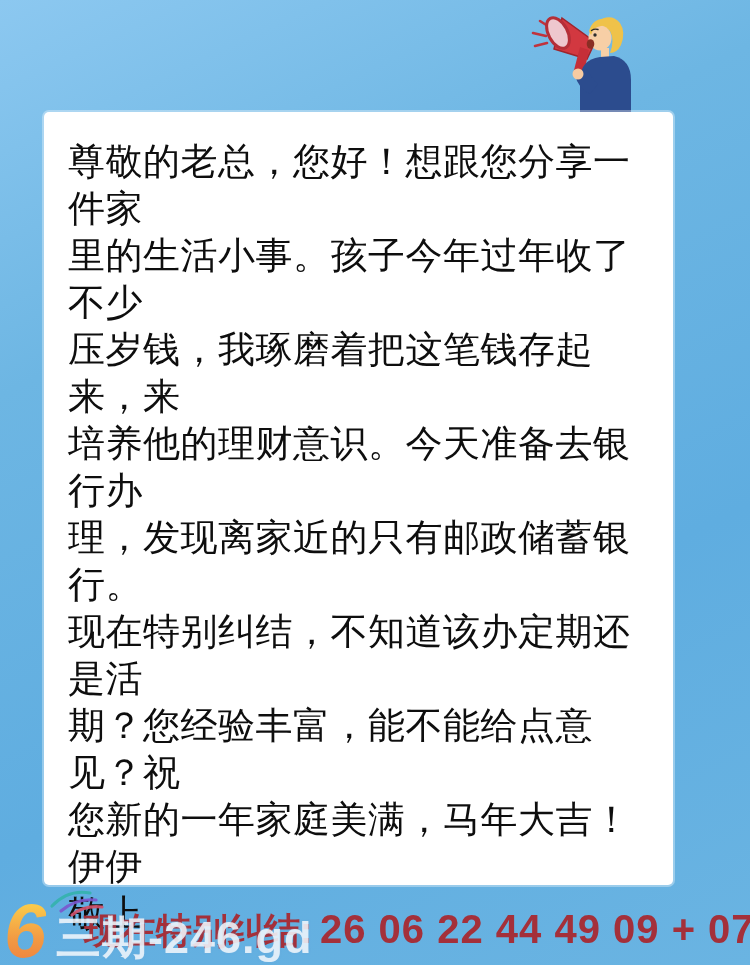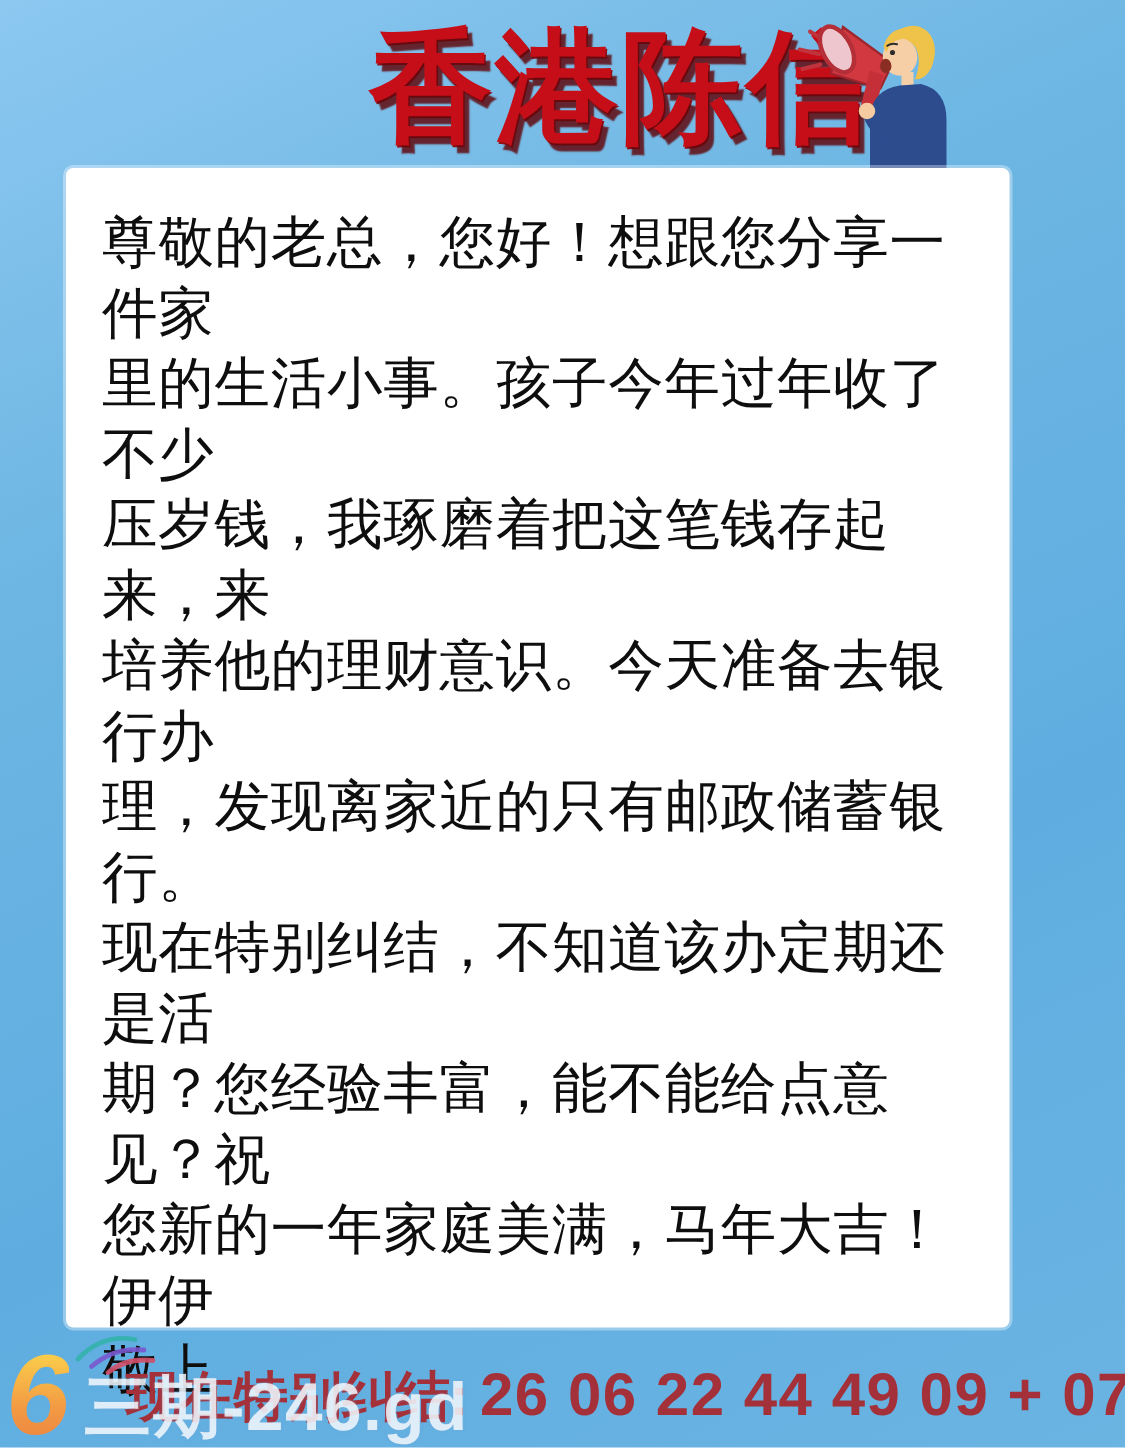--- a/index.html
+++ b/index.html
@@ -56,21 +56,20 @@
     color:rgba(255,255,255,0.78);
     text-shadow:0 0 2px rgba(120,170,220,0.5);
     white-space:nowrap;
   }
 </style>
 </head>
 <body>
 
 <div class="stage">
 
-  <h1 class="title">香港陈信</h1>
 
   <svg class="mascot" viewBox="0 0 232 118" xmlns="http://www.w3.org/2000/svg">
 
     <g stroke="#c0333c" stroke-width="2.6" stroke-linecap="round">
       <path d="M22,21 L33,28" fill="none"></path>
       <path d="M15,33 L28,36" fill="none"></path>
       <path d="M17,46 L29,43" fill="none"></path>
     </g>
 
     <path d="M44,18 L77,42 L69,59 L36,49 Z" fill="#d23840" stroke="#9e252d" stroke-width="1.5"></path>

